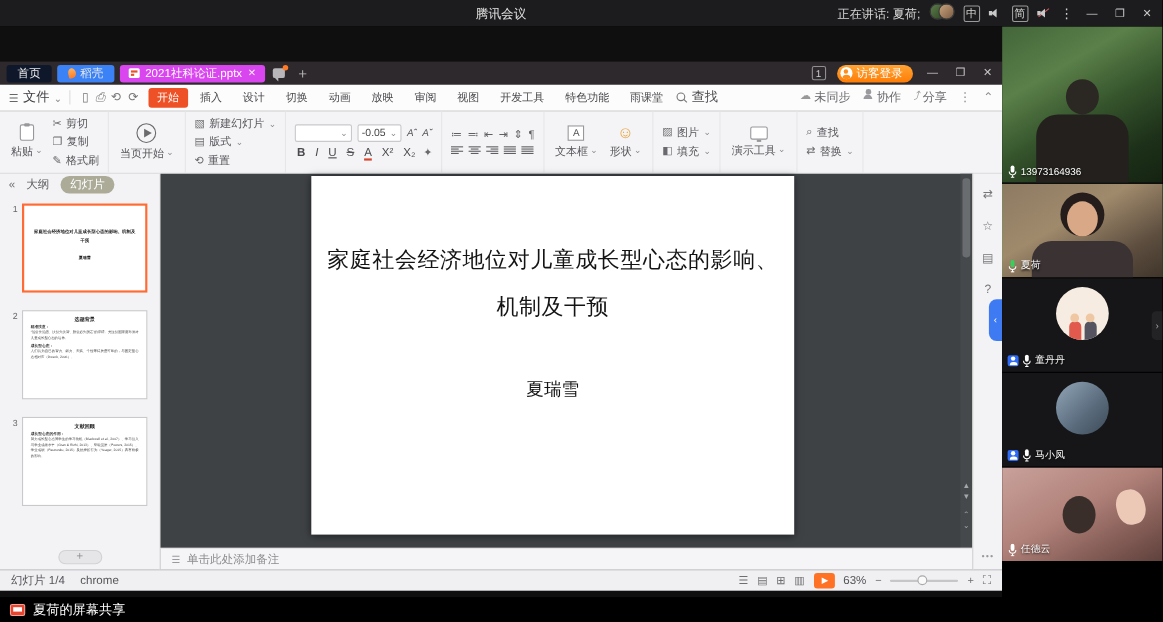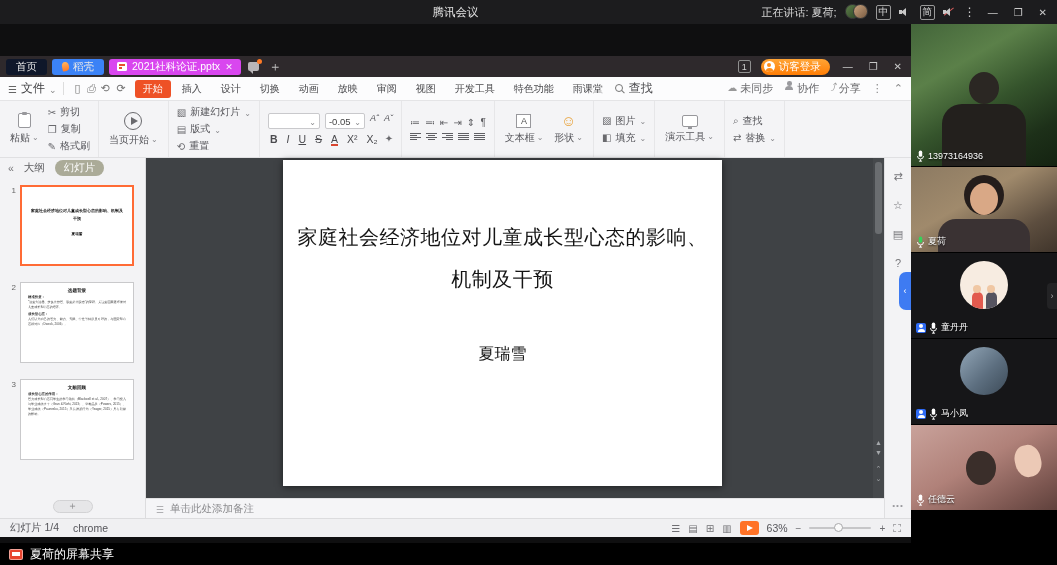--- a/index.html
+++ b/index.html
@@ -94,21 +94,21 @@
 .ic-clipboard::before{content:"";position:absolute;left:3px;top:-2px;width:5px;height:3px;background:#98989c;border-radius:1px}
 .ic-play{width:18px;height:18px;border:1.4px solid #6a6a6e;border-radius:50%;position:relative}
 .ic-play::before{content:"";position:absolute;left:5.5px;top:4px;border-left:7px solid #6a6a6e;border-top:4px solid transparent;border-bottom:4px solid transparent}
 .ic-textbox{width:15px;height:14px;border:1px solid #98989c;background:#fff;display:flex;align-items:center;justify-content:center;font-size:9px;color:#555}
 .ic-textbox::before{content:"A"}
 .ic-shape{font-size:15px;color:#e8a33d;line-height:1}
 .ic-shape::before{content:"☺"}
 .ic-monitor{width:16px;height:12px;border:1px solid #98989c;background:#fff;border-radius:2px;position:relative}
 .ic-monitor::before{content:"";position:absolute;left:5px;bottom:-3px;width:4px;height:2px;background:#98989c}
 .rb-col{display:flex;flex-direction:column;gap:4px;justify-content:center}
-.rb-row{display:flex;gap:5px}
+.rb-row{display:flex;align-items:center;gap:5px}
 .combo{background:#fff;border:1px solid #c9c9cc;height:16px;display:inline-flex;align-items:center;justify-content:space-between;font-size:9.5px;color:#444;padding:0 3px;border-radius:2px}
 .w46{width:52px}.w34{width:40px}
 .fbtn{font-size:9px;color:#55555a}
 .fa-up::before{content:"Aˆ"} .fa-down::before{content:"Aˇ"}
 .fmt span{font-size:10.5px;color:#4a4a4e;padding:0 2px}
 .fmt-b{font-weight:bold}.fmt-i{font-style:italic}.fmt-u{text-decoration:underline}.fmt-s{text-decoration:line-through}
 .fmt-a{position:relative}
 .fmt-a::after{content:"";position:absolute;left:2px;right:2px;bottom:-1px;height:2px;background:#d8452f}
 .pic{font-size:10px;color:#5f5f63}
 .al{width:11px;height:9px;display:inline-flex;flex-direction:column;justify-content:space-between;padding:1px 0}

